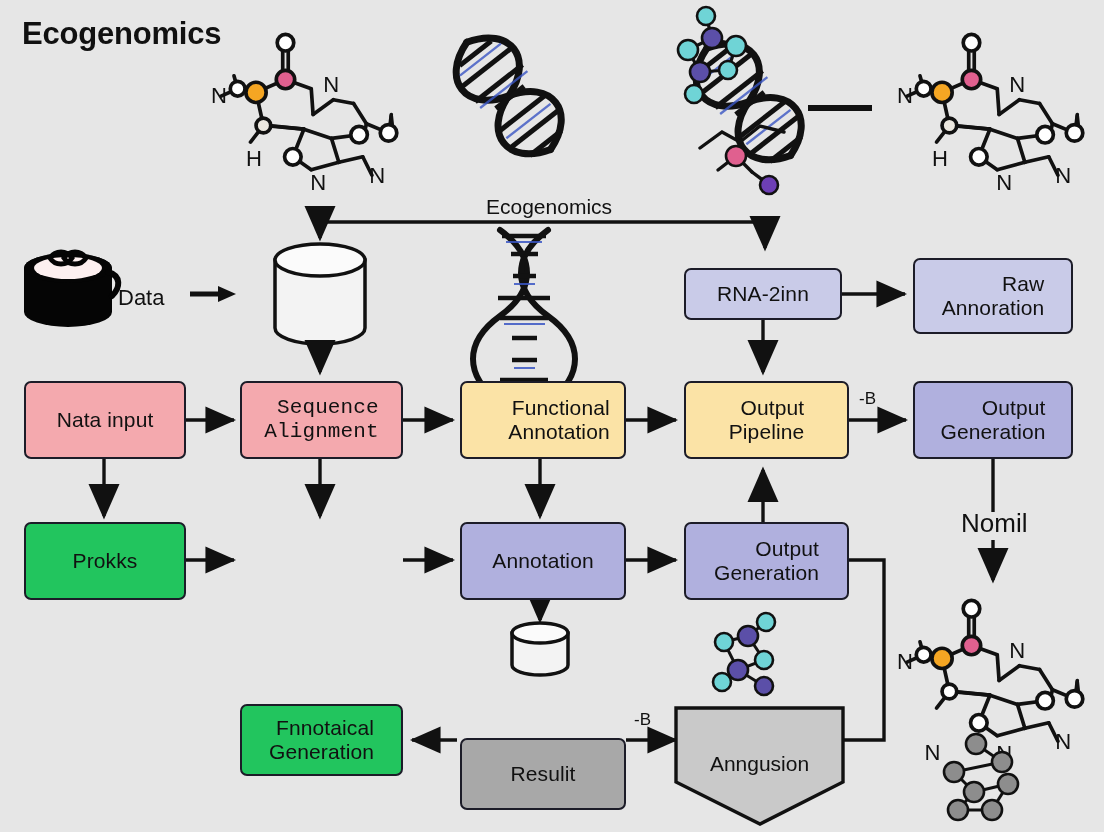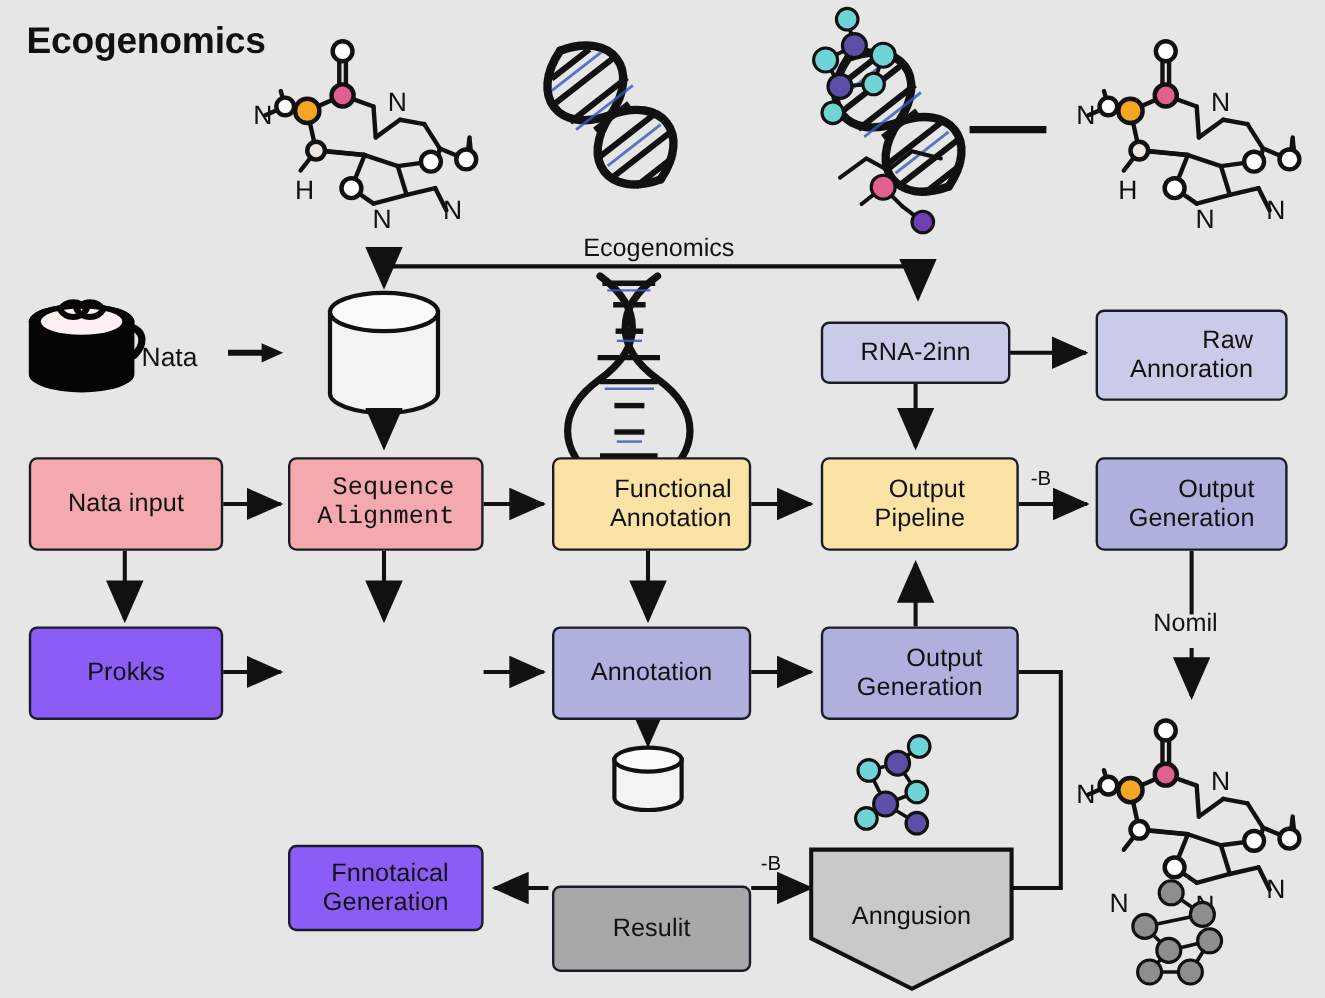--- a/index.html
+++ b/index.html
@@ -23,21 +23,21 @@
     text-align:right;
     color:#111;
     font-size:21px;
     line-height:1.12;
     letter-spacing:.1px;
     white-space:pre-line;
     z-index:5;
   }
   .n-pink{background:#f4a9ae;}
   .n-yellow{background:#fbe3a6;}
-  .n-green{background:#8b5cf6;}
+  .n-green{background:#22c55e;}
   .n-purple{background:#b0b0de;}
   .n-lav{background:#c9cbe8;}
   .n-gray{background:#a8a8a8;margin-top:34px;}
 
   .pent{
     position:absolute;box-sizing:border-box;
     background:#c9c9c9;
     border:none;
     display:flex;align-items:flex-start;justify-content:center;
     padding-top:24px;
@@ -492,21 +492,21 @@
   <div class="node n-gray" style="left:460px; top:704px; width:166px; height:72px;">
     <span>Resulit</span>
   </div>
 
   <div class="pent" style="left:676px; top:708px; width:167px; height:116px; background:transparent;">
     <span style="margin-top:20px;">Anngusion</span>
   </div>
 
   <div class="plain-label" style="left:486px; top:195px; font-size:21px;">Ecogenomics</div>
 
-  <div class="plain-label" style="left:118px; top:285px; font-size:22px;">Nata</div>
-
-  <div class="plain-label" style="left:961px; top:508px; font-size:21px;">Nomil</div>
+  <div class="plain-label" style="left:118px; top:285px; font-size:22px;">Data</div>
+
+  <div class="plain-label" style="left:961px; top:508px; font-size:26px;">Nomil</div>
 
   <div class="edge-label" style="left:859px; top:389px;">-B</div>
 
   <div class="edge-label" style="left:634px; top:710px;">-B</div>
 
 </div>
 
 </body></html>

